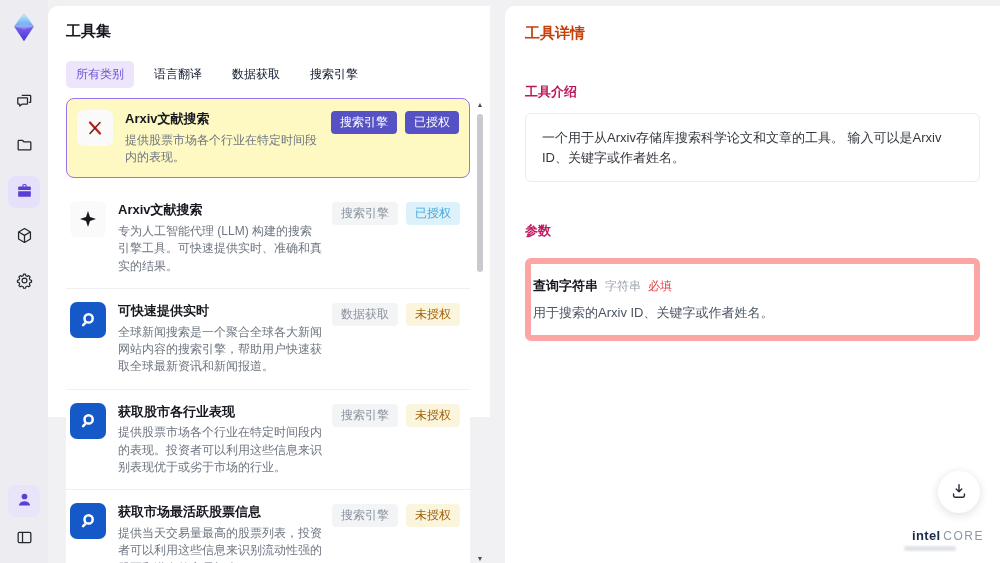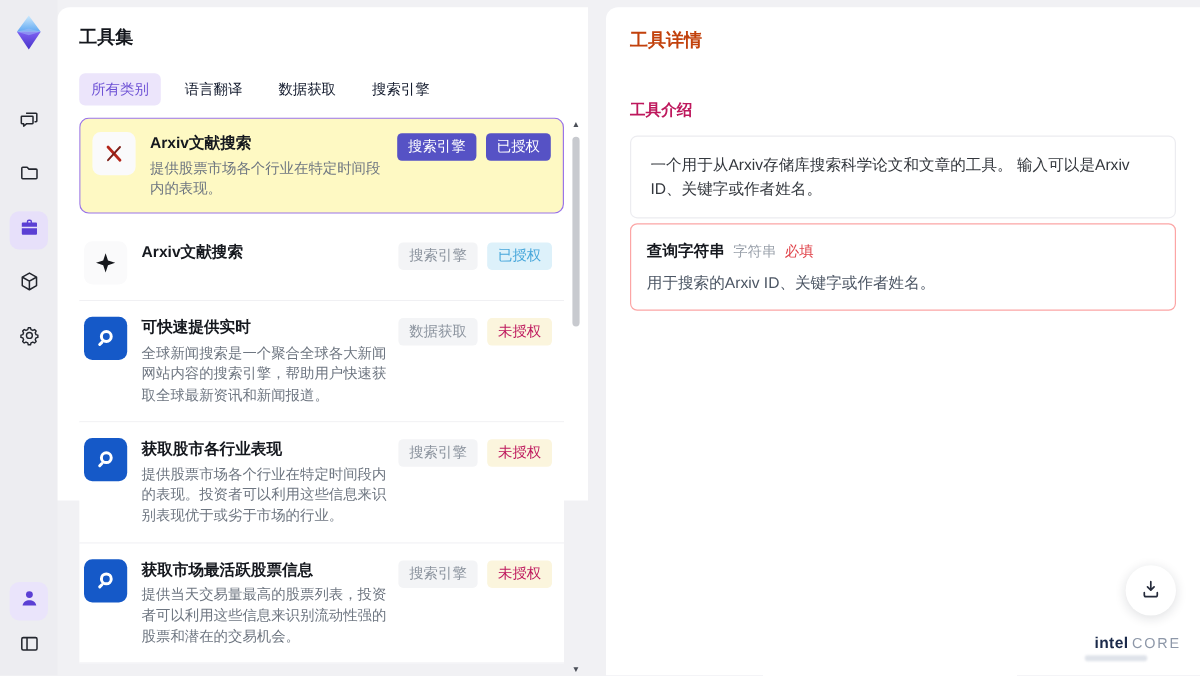--- a/index.html
+++ b/index.html
@@ -39,39 +39,39 @@
   .tool-icon.boxed { background:#1559c8; }
   .tool-icon.plain { background:#fafafb; }
   .tool-text { flex:1; min-width:0; margin-left:12px; }
   .tool-name { font-size:13px; font-weight:bold; color:#15181e; line-height:1.35; }
   .tool-desc { font-size:12px; color:#6e7681; line-height:1.45; margin-top:4px; }
   .tool-badges { display:flex; gap:8px; margin-left:10px; flex:0 0 auto; align-items:flex-start; padding-top:1px; }
   .badge { font-size:12px; padding:3px 9px; border-radius:4px; white-space:nowrap; }
   .badge.purple-solid { background:#5652c5; color:#fff; }
   .badge.gray-soft   { background:#f3f4f6; color:#8b939e; }
   .badge.cyan-soft   { background:#ddf1fa; color:#47a7db; }
-  .badge.yellow-soft { background:#fbf5dd; color:#be185d;font-family:Liberation Serif, serif; }
+  .badge.yellow-soft { background:#fbf5dd; color:#a16207;font-family:Liberation Serif, serif; }
 
   
   .scrollbar { position:absolute; right:0; top:2px; bottom:4px; width:12px; }
   .scroll-arrow { position:absolute; left:0; width:12px; height:10px; font-size:7px; color:#4b4f58;
                   text-align:center; line-height:10px; cursor:pointer; }
   .scroll-arrow.up { top:0; }
   .scroll-arrow.down { bottom:0; }
   .scroll-thumb { position:absolute; left:3px; top:14px; width:6px; height:158px;
                   background:#c8cacf; border-radius:3px; cursor:pointer; }
 
   
   .detail-panel { position:absolute; left:505px; top:6px; width:495px; height:557px; background:#fff;
                   border-top-left-radius:10px; padding:18px 20px; }
   .detail-title { font-size:15px; font-weight:bold; color:#c2410c; }
   .section-heading { font-size:13px; font-weight:bold; color:#be185d; margin-top:40px; }
   .info-box { margin-top:12px; border:1px solid #ececf0; border-radius:6px; padding:14px 16px;
               font-size:13px; color:#33373d; line-height:1.5; }
-  .param-box { margin-top:4px; border:1px solid #fca5a5; border-radius:6px; padding:13px 13px; }
+  .param-box { margin-top:18px; border:6px solid #fca5a5; border-radius:6px; padding:13px 2px; }
   .param-head { display:flex; align-items:baseline; gap:7px; }
   .param-name { font-size:13px; font-weight:bold; color:#15181e; }
   .param-type { font-size:12px; color:#9aa1ab; }
   .param-required { font-size:12px; color:#e0434a; }
   .param-desc { margin-top:9px; font-size:13px; color:#4b5563; }
 
   
   .download-fab { position:absolute; right:20px; bottom:50px; width:42px; height:42px; border:none;
                   border-radius:50%; background:#fff; box-shadow:0 2px 10px rgba(20,25,40,.14);
                   display:flex; align-items:center; justify-content:center; cursor:pointer; }
@@ -194,20 +194,21 @@
             </div>
           </div>
           <div class="tool-card">
             <div class="tool-icon plain">
               <svg viewBox="0 0 20 20">
                 <polygon points="10,2 12,8 18,10 12,12 10,18 8,12 2,10 8,8" fill="#16181d"></polygon>
               </svg>
             </div>
             <div class="tool-text">
               <div class="tool-name">Arxiv文献搜索</div>
+              <div class="tool-desc">专为人工智能代理 (LLM) 构建的搜索引擎工具。可快速提供实时、准确和真实的结果。</div>
             </div>
             <div class="tool-badges">
               <span class="badge gray-soft">搜索引擎</span>
               <span class="badge cyan-soft">已授权</span>
             </div>
           </div>
           <div class="tool-card">
             <div class="tool-icon boxed">
               <svg viewBox="0 0 20 20">
                 <circle cx="10.6" cy="8.4" r="4.1" fill="none" stroke="#fff" stroke-width="2.5"></circle>
@@ -263,20 +264,21 @@
       </div>
     </div>
   </div>
 
   <div class="detail-panel">
     <div class="detail-title">工具详情</div>
     <div class="section-heading">工具介绍</div>
     <div class="info-box">
       <span>一个用于从Arxiv存储库搜索科学论文和文章的工具。 输入可以是Arxiv ID、关键字或作者姓名。</span>
     </div>
+    <div class="section-heading">参数</div>
     <div class="param-box">
       <div class="param-head">
         <span class="param-name">查询字符串</span>
         <span class="param-type">字符串</span>
         <span class="param-required">必填</span>
       </div>
       <div class="param-desc">用于搜索的Arxiv ID、关键字或作者姓名。</div>
     </div>
   </div>
 

